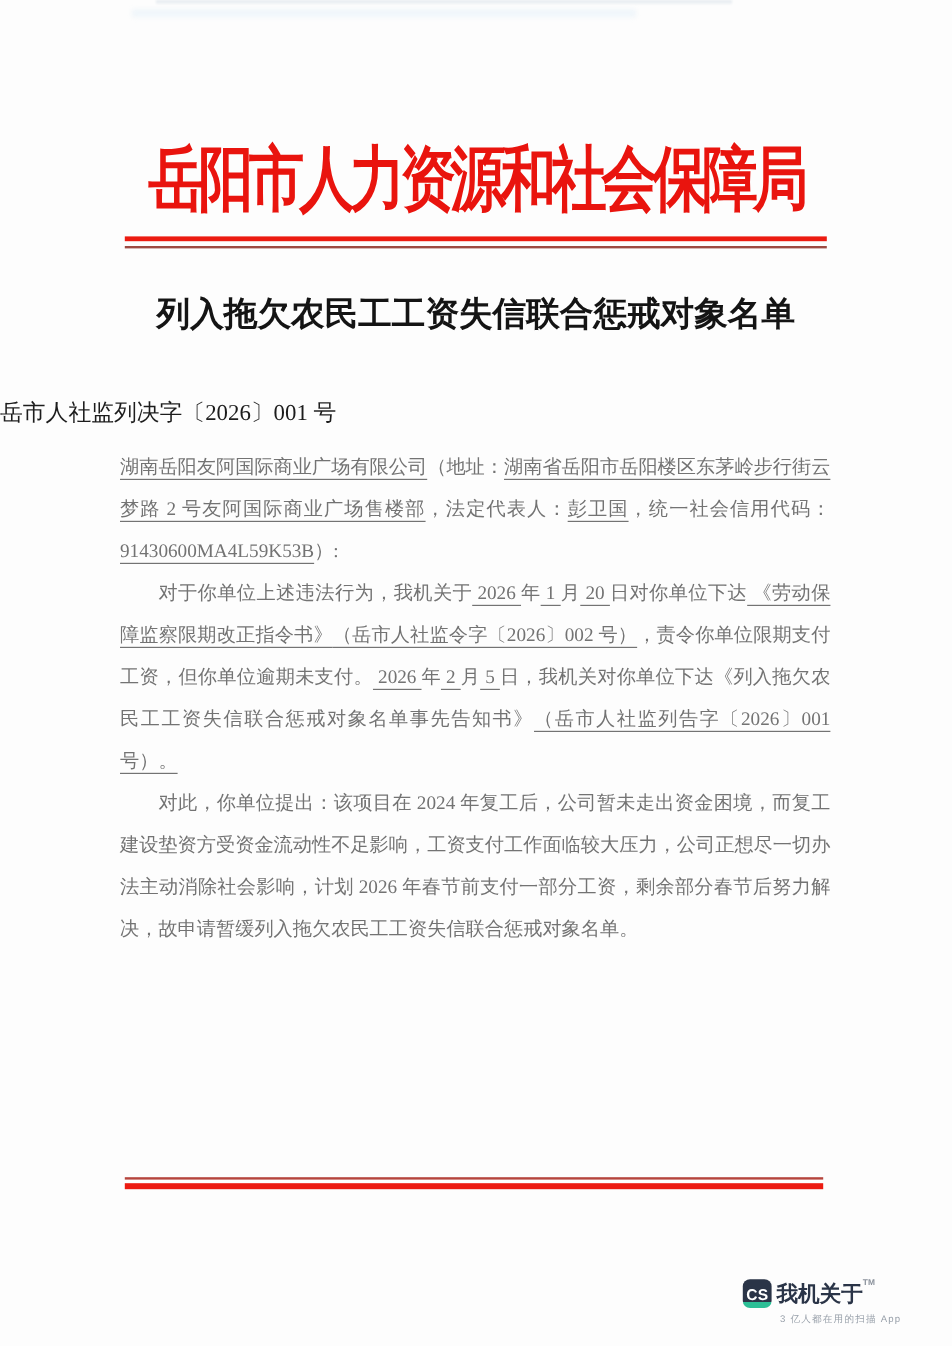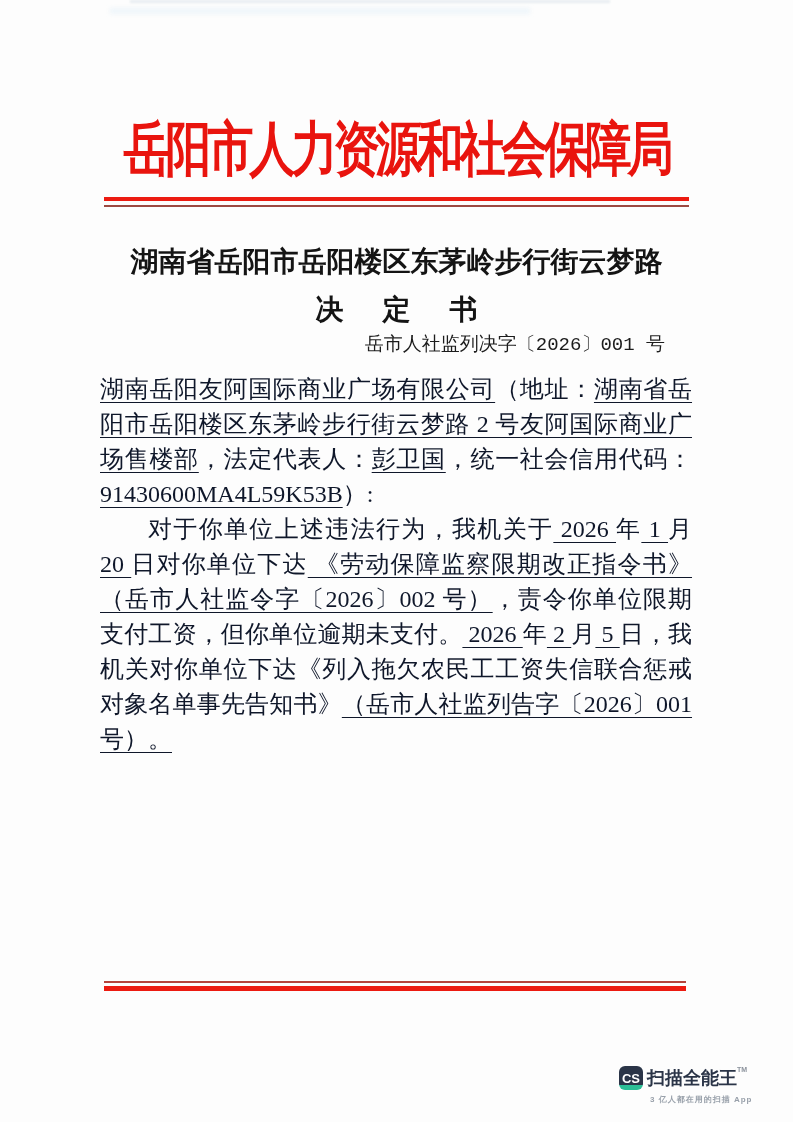--- a/index.html
+++ b/index.html
@@ -39,30 +39,30 @@
   
   .doc-title {
     position:absolute; top:243px; left:0; width:100%;
     text-align:center; font-weight:bold; font-size:28px; color:#141414;
   }
   .doc-title .line2 { margin-top:10px; letter-spacing:16px; text-indent:16px; }
 
   .doc-number {
     position:absolute; top:331px; left:0; width:100%;
     padding-right:128px;
-    text-align:right;
-    font-size:19px; color:#1c1c1c;font-family:Liberation Mono, monospace;
+    text-align:left;
+    font-size:19px; color:#1c1c1c;
   }
 
   
   .body-text {
     position:absolute; top:372px; left:100px; width:592px;
-    font-size:24px; line-height:35px;
+    font-size:16px; line-height:35px;
     text-align:justify;
-    color:#0f172a;
+    color:#737373;
   }
   .body-text p { margin:0; }
   .body-text p.indent { text-indent:2em; }
   .u { text-decoration:underline; text-decoration-thickness:1px; text-underline-offset:5px; }
   .i { }
 
   .rule-bottom { position:absolute; top:981px; left:104px; width:582px; }
   .rule-bottom .thin  { height:2px; background:#b5443c; }
   .rule-bottom .gap   { height:3px; }
   .rule-bottom .thick { height:5px; background:#ec1b11; }
@@ -74,59 +74,59 @@
   .wm-badge {
     width:24px; height:24px; border-radius:6px;
     background:linear-gradient(to bottom,#2a3447 0 78%,#2cbf96 78% 100%);
     color:#ffffff; font-weight:bold; font-size:13px;
     display:flex; align-items:center; justify-content:center;
     letter-spacing:0;
   }
   .wm-brand { font-size:18px; font-weight:bold; color:#2a3447; white-space:nowrap; }
   .wm-tm { font-size:7px; color:#8b929c; vertical-align:top; }
   .wm-tagline { margin-top:4px; padding-left:31px; font-size:8px; color:#98a0aa;
-    letter-spacing:1px; white-space:nowrap;font-weight:bold; }
+    letter-spacing:1px; white-space:nowrap; }
 </style>
 </head>
 <body>
 
 <div class="page">
 
   <div class="scan-artifact">
     <div class="bar1"></div>
     <div class="bar2"></div>
   </div>
 
   <div class="agency">岳阳市人力资源和社会保障局</div>
 
   <div class="rule-top">
     <div class="thick"></div>
     <div class="gap"></div>
     <div class="thin"></div>
   </div>
 
   <div class="doc-title">
-    <div class="line1">湖南省岳阳市岳阳楼区东茅岭步行街云梦路</div>
-    <div class="line2">决 定 书</div>
+    <div class="line1">列入拖欠农民工工资失信联合惩戒对象名单</div>
   </div>
 
   <div class="doc-number">岳市人社监列决字〔2026〕001 号</div>
 
   <div class="body-text">
     <p><span class="u">湖南岳阳友阿国际商业广场有限公司</span><span>（地址：</span><span class="u">湖南省岳阳市岳阳楼区东茅岭步行街云梦路 2 号友阿国际商业广场售楼部</span><span>，法定代表人：</span><span class="u">彭卫国</span><span>，统一社会信用代码：</span><span class="u">91430600MA4L59K53B</span><span>）:</span></p>
     <p class="indent"><span>对于你单位上述违法行为，我机关于</span><span class="u"> 2026 </span><span>年</span><span class="u"> 1 </span><span>月</span><span class="u"> 20 </span><span>日对你单位下达</span><span class="u i"> 《劳动保障监察限期改正指令书》</span><span class="u i">（岳市人社监令字〔2026〕002 号）</span><span>，责令你单位限期支付工资，但你单位逾期未支付。</span><span class="u"> 2026 </span><span>年</span><span class="u"> 2 </span><span>月</span><span class="u"> 5 </span><span>日，我机关对你单位下达《列入拖欠农民工工资失信联合惩戒对象名单事先告知书》</span><span class="u i">（岳市人社监列告字〔2026〕001 号）。</span></p>
+    <p class="indent"><span>对此，你单位提出：该项目在 2024 年复工后，公司暂未走出资金困境，而复工建设垫资方受资金流动性不足影响，工资支付工作面临较大压力，公司正想尽一切办法主动消除社会影响，计划 2026 年春节前支付一部分工资，剩余部分春节后努力解决，故申请暂缓列入拖欠农民工工资失信联合惩戒对象名单。</span></p>
   </div>
 
   <div class="rule-bottom">
     <div class="thin"></div>
     <div class="gap"></div>
     <div class="thick"></div>
   </div>
 
   <div class="watermark">
     <div class="wm-row">
       <div class="wm-badge">CS</div>
-      <div class="wm-brand"><span>扫描全能王</span><sup class="wm-tm">TM</sup></div>
+      <div class="wm-brand"><span>我机关于</span><sup class="wm-tm">TM</sup></div>
     </div>
     <div class="wm-tagline">3 亿人都在用的扫描 App</div>
   </div>
 
 </div>
 
 </body></html>

